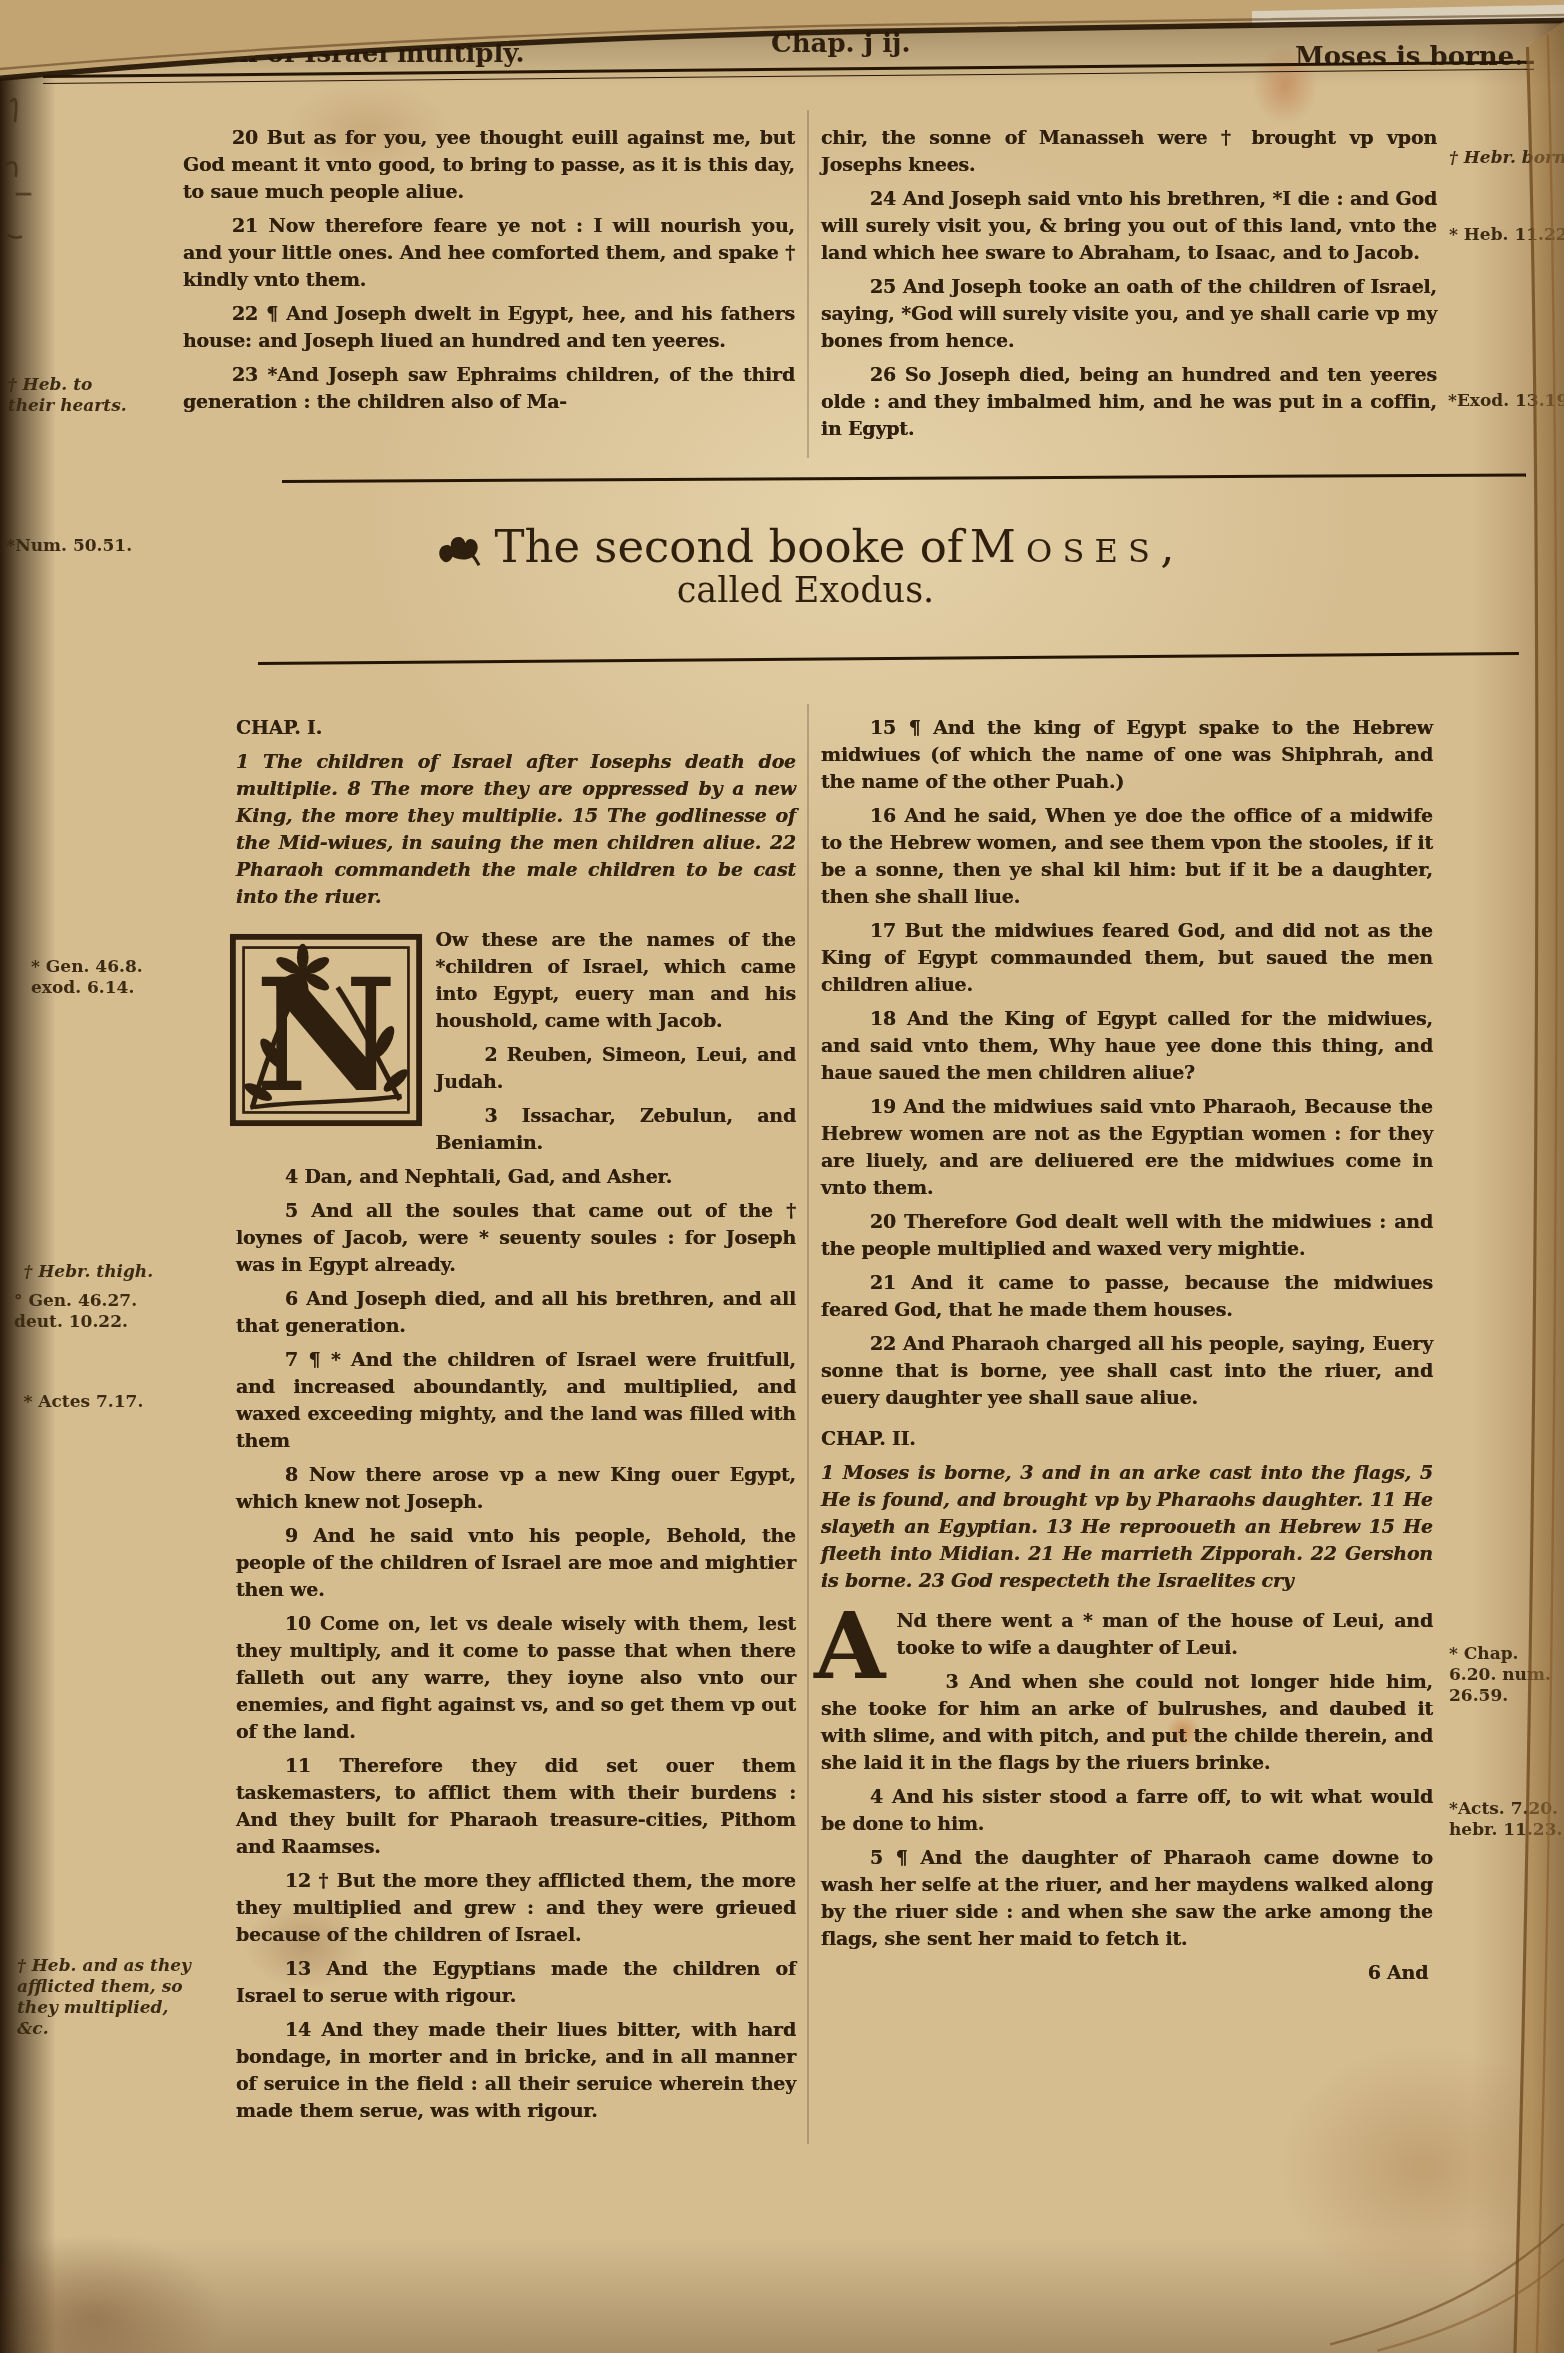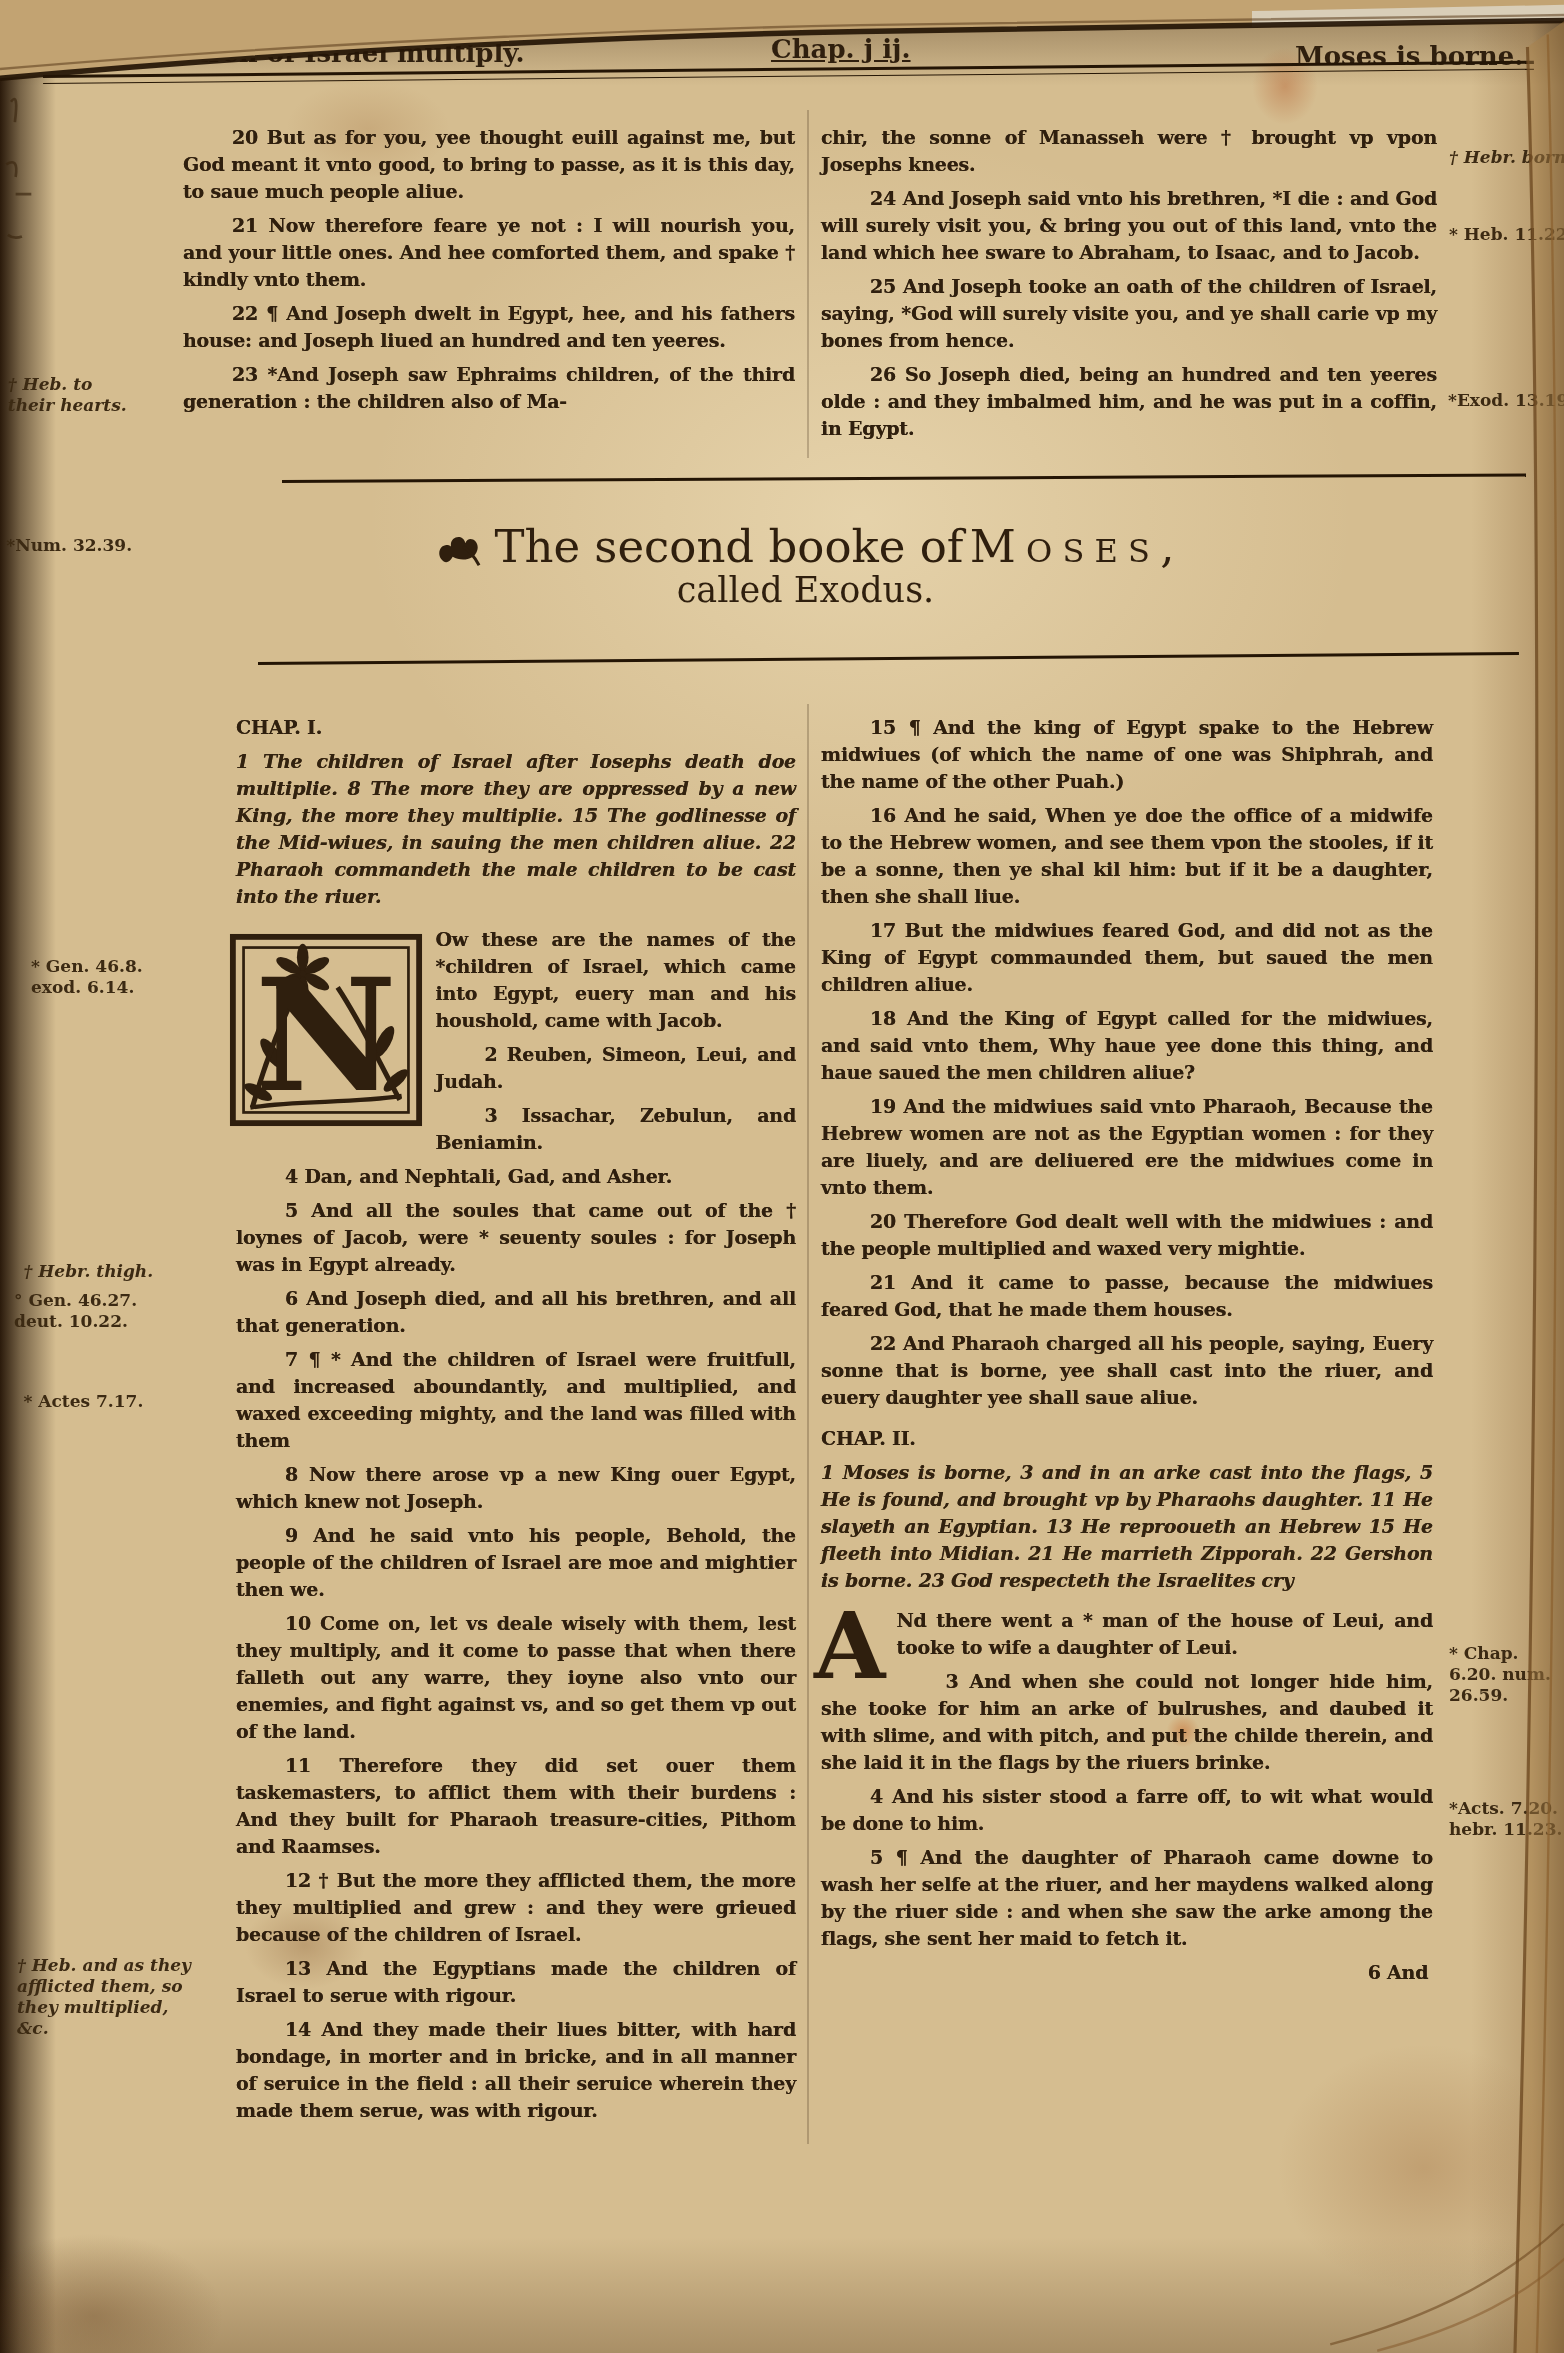--- a/index.html
+++ b/index.html
@@ -54,21 +54,21 @@
   .capA{float:left;font-size:92px;line-height:70px;font-weight:bold;margin:4.7px 11px 0 0;}
 
   .catch{text-align:right !important;padding-right:4.7px;margin-top:3.1px !important;}
 </style>
 </head>
 <body>
 
 <div class="page">
 
   <div class="abs txt runhead" style="left:72px;top:38px;">The children of Israel multiply.</div>
-  <div class="abs txt runhead" style="left:771px;top:34px;text-decoration:underline;">Chap. j ij.</div>
+  <div class="abs txt runhead" style="left:771px;top:28px;">Chap. j ij.</div>
   <div class="abs txt runhead" style="left:1295px;top:41px;">Moses is borne.</div>
 
   <div class="abs txt rule-double" style="left:43px;top:75px;width:1491px;transform:rotate(-0.55deg);"></div>
   <div class="abs txt rule" style="left:282px;top:480px;width:1244px;transform:rotate(-0.3deg);"></div>
   <div class="abs txt rule" style="left:258px;top:662px;width:1261px;transform:rotate(-0.45deg);"></div>
   <div class="abs txt colrule" style="left:807px;top:110px;height:348px;opacity:.55;"></div>
   <div class="abs txt colrule" style="left:807px;top:704px;height:1440px;opacity:.55;"></div>
 
   <div class="abs txt bl" style="left:176px;top:117px;width:626px;">
     <p class="v">20 But as for you, yee thought euill against me, but God meant it vnto good, to bring to passe, as it is this day, to saue much people aliue.</p>
@@ -78,21 +78,21 @@
   </div>
 
   <div class="abs txt bl" style="left:814px;top:117px;width:630px;">
     <p class="cont">chir, the sonne of Manasseh were † brought vp vpon Josephs knees.</p>
     <p class="v">24 And Joseph said vnto his brethren, *I die : and God will surely visit you, &amp; bring you out of this land, vnto the land which hee sware to Abraham, to Isaac, and to Jacob.</p>
     <p class="v">25 And Joseph tooke an oath of the children of Israel, saying, *God will surely visite you, and ye shall carie vp my bones from hence.</p>
     <p class="v">26 So Joseph died, being an hundred and ten yeeres olde : and they imbalmed him, and he was put in a coffin, in Egypt.</p>
   </div>
 
   <div class="note noteI" style="left:7.8px;top:374px;width:129px;">† Heb. to their hearts.</div>
-  <div class="note nw" style="left:6.3px;top:535px;">*Num. 32.39.</div>
+  <div class="note nw" style="left:6.3px;top:535px;">*Num. 50.51.</div>
   <div class="note noteI nw" style="left:1449px;top:147px;">† Hebr. borne.</div>
   <div class="note nw" style="left:1449px;top:224px;">* Heb. 11.22.</div>
   <div class="note nw" style="left:1448px;top:390px;">*Exod. 13.19.</div>
 
   <div class="abs txt titleblock" style="left:168px;top:523px;width:1275px;">
     <div class="title1">
       <span class="orn"><svg width="47" height="34" viewBox="0 0 52 40">
             <path d="M4,30 C-2,20 8,10 16,16 C14,4 30,0 33,12 C36,2 50,8 47,20 C44,32 28,34 18,28 C14,36 8,36 4,30 Z" fill="#2f1f0e"></path>
             <path d="M30,16 C38,20 43,27 49,38" stroke="#2f1f0e" stroke-width="3.5" fill="none"></path>
           </svg></span><span>The second booke of</span><span class="sc">Moses</span><span>,</span>

